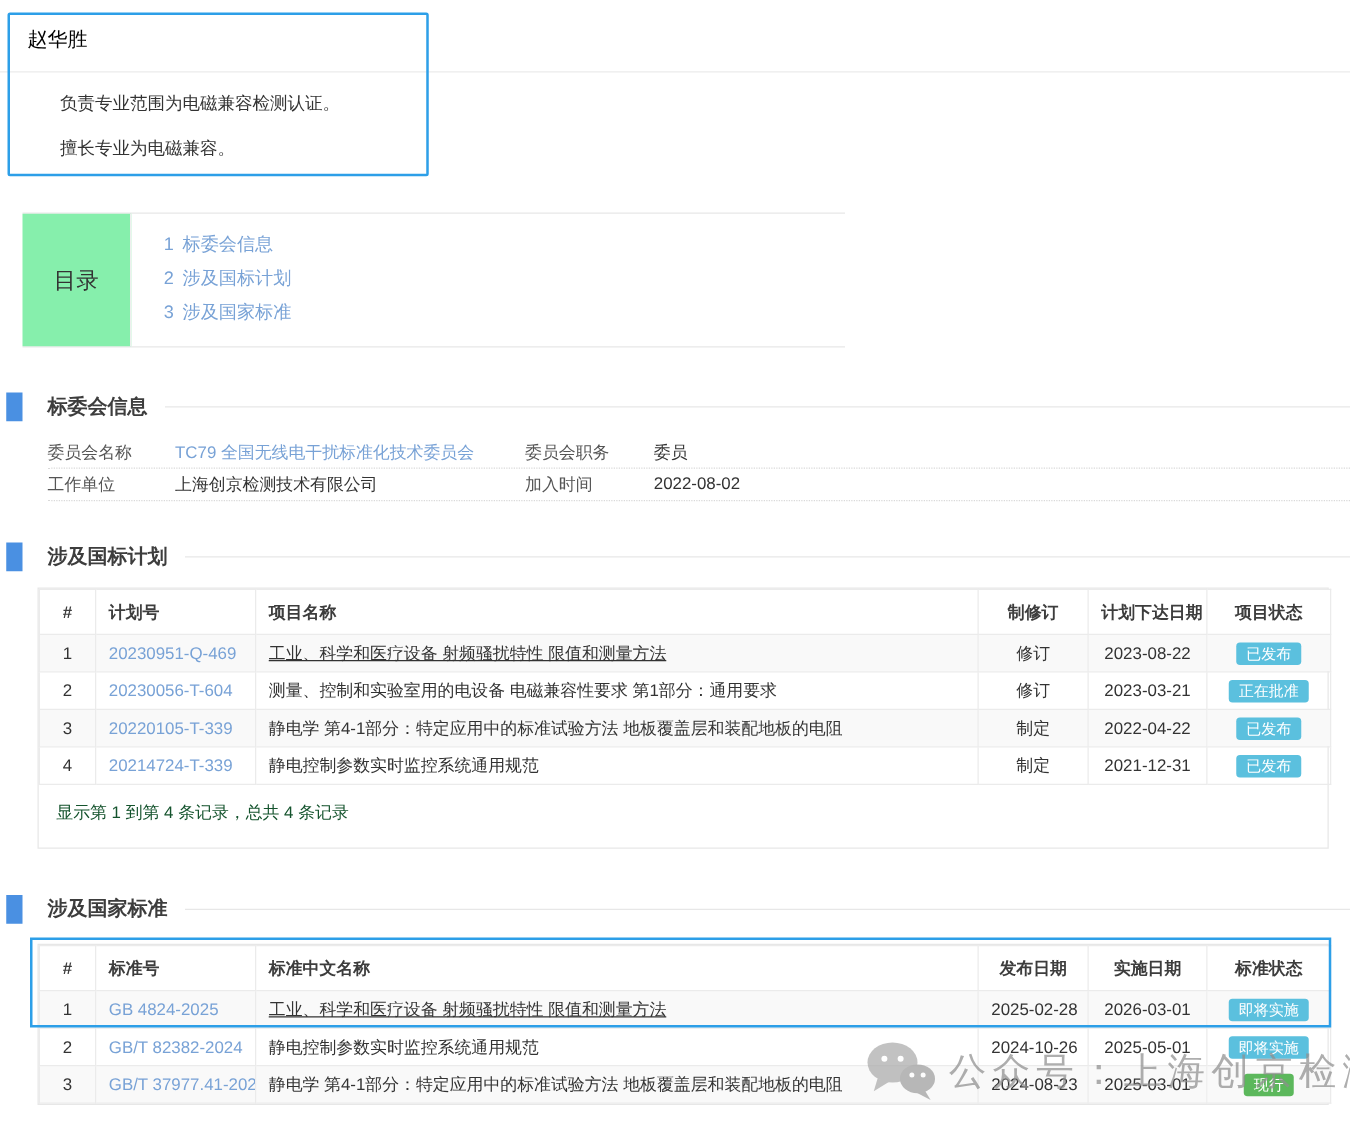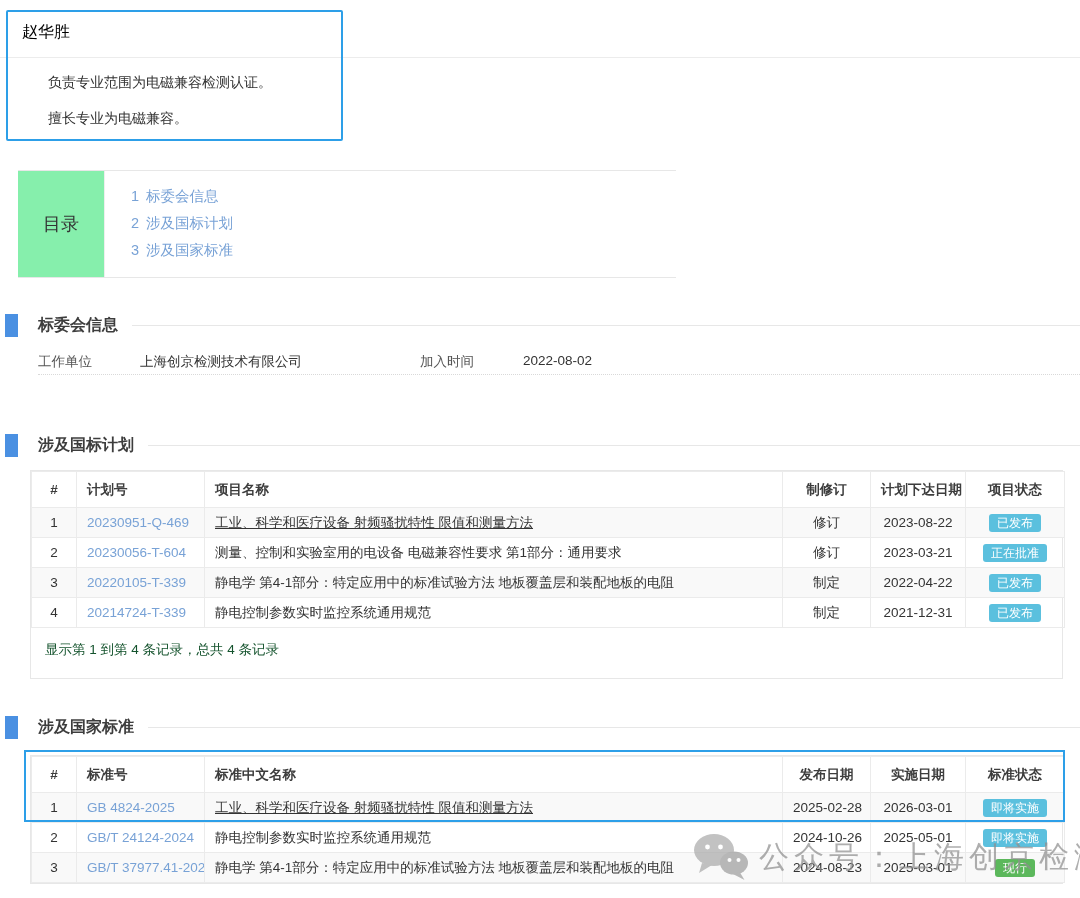--- a/index.html
+++ b/index.html
@@ -88,20 +88,26 @@
     <a class="toc-link"><span class="n">3</span><span>涉及国家标准</span></a>
   </div>
 </div>
 
 <div class="section-head sh-committee">
   <span class="marker"></span>
   <span class="section-title">标委会信息</span>
   <span class="rule"></span>
 </div>
 <div class="fields">
+  <div class="field-row">
+    <span class="f-label f-l1">委员会名称</span>
+    <span class="f-v1"><a class="f-link">TC79 全国无线电干扰标准化技术委员会</a></span>
+    <span class="f-label f-l2">委员会职务</span>
+    <span class="f-v2">委员</span>
+  </div>
   <div class="field-row">
     <span class="f-label f-l1">工作单位</span>
     <span class="f-v1">上海创京检测技术有限公司</span>
     <span class="f-label f-l2">加入时间</span>
     <span class="f-v2">2022-08-02</span>
   </div>
 </div>
 
 <div class="section-head sh-plans">
   <span class="marker"></span>
@@ -195,21 +201,21 @@
         <tr>
           <td class="center">1</td>
           <td class="link"><a>GB 4824-2025</a></td>
           <td class="u">工业、科学和医疗设备 射频骚扰特性 限值和测量方法</td>
           <td class="center">2025-02-28</td>
           <td class="center">2026-03-01</td>
           <td class="badge-cell"><span class="badge info">即将实施</span></td>
         </tr>
         <tr>
           <td class="center">2</td>
-          <td class="link"><a>GB/T 24124-2024</a></td>
+          <td class="link"><a>GB/T 82382-2024</a></td>
           <td>静电控制参数实时监控系统通用规范</td>
           <td class="center">2024-10-26</td>
           <td class="center">2025-05-01</td>
           <td class="badge-cell"><span class="badge info">即将实施</span></td>
         </tr>
         <tr>
           <td class="center">3</td>
           <td class="link"><a>GB/T 37977.41-2024</a></td>
           <td>静电学 第4-1部分：特定应用中的标准试验方法 地板覆盖层和装配地板的电阻</td>
           <td class="center">2024-08-23</td>

